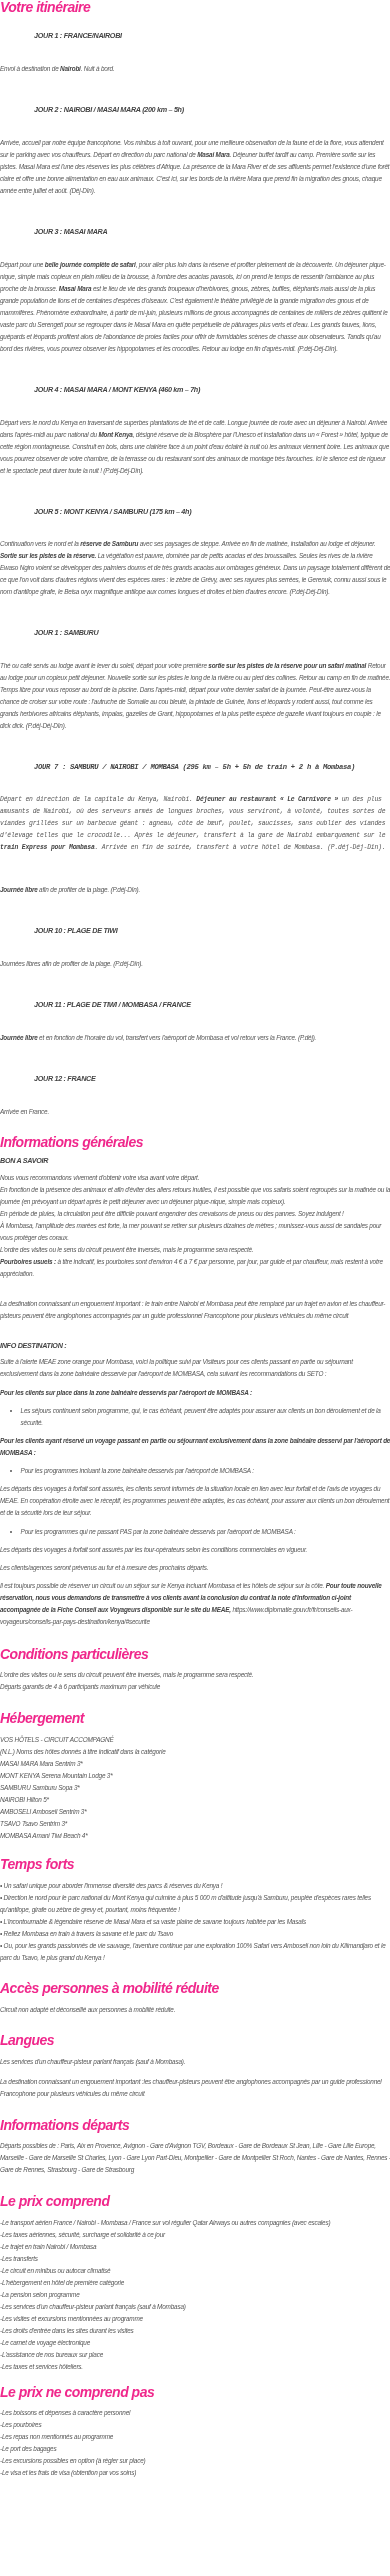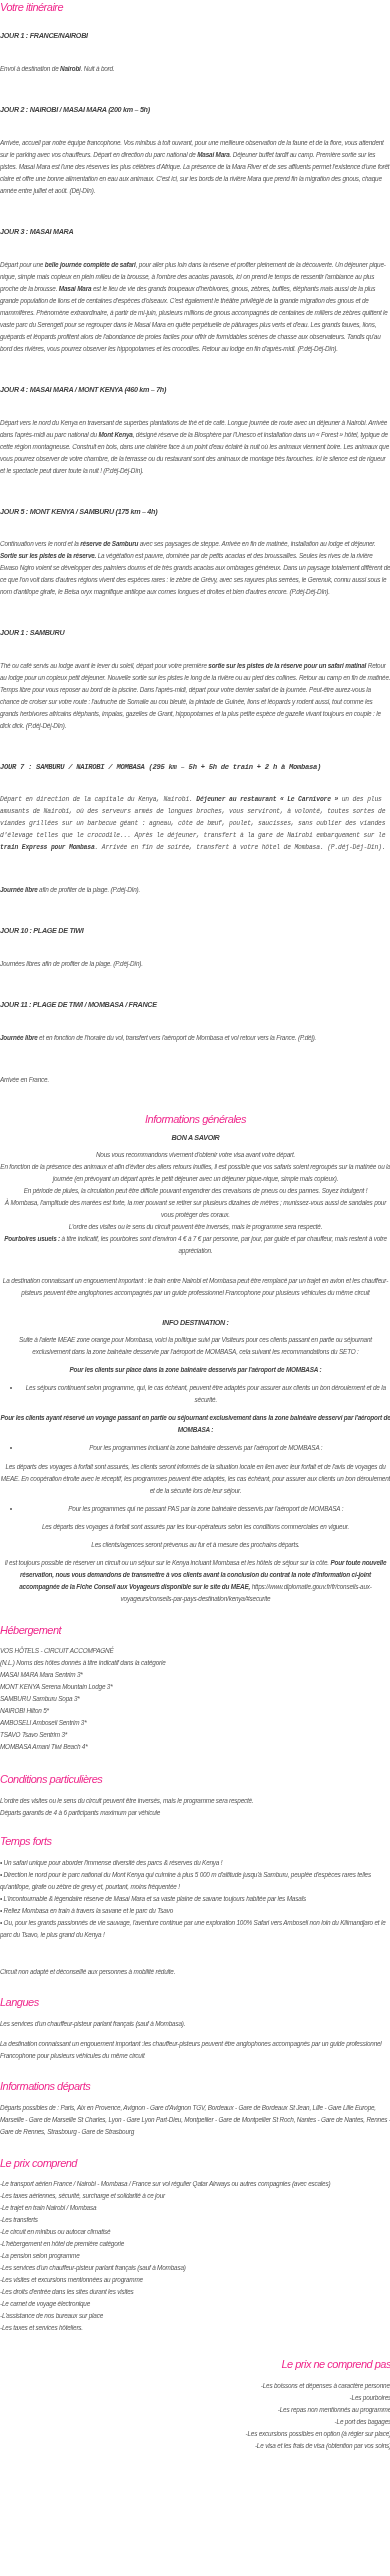--- a/index.html
+++ b/index.html
@@ -7,37 +7,37 @@
     width: 391px;
     font-family: "Liberation Sans", sans-serif;
     font-style: italic;
     color: #555555;
     font-size: 6.4px;
     letter-spacing: -0.2px;
   }
   .page { padding: 0; width: 391px; }
   .section-title {
     color: #f0288c;
-    font-size: 11px;
-    font-weight: normal;
+    font-size: 14px;
+    font-weight: bold;
     letter-spacing: -0.5px;
     margin: 0;
     line-height: 15.5px;
   }
   .day-title {
     font-size: 7.2px;
     color: #444444;
     margin: 0;
     line-height: 10.3px;
     letter-spacing: -0.3px;
   }
   .p { margin: 0; line-height: 12px; }
   .p b { font-weight: bold; color: #444; }
   .day { }
-  .day .day-title { margin-top: 0; }
+  .day .day-title { margin-top: 0; padding-left: 34px; }
   .sub-title { font-size: 7.2px; font-weight: bold; color: #444; margin: 0; line-height: 11.3px; letter-spacing:-0.3px; }
   ul.bullets { margin: 0; padding-left: 20.6px; }
   ul.bullets li { line-height: 12px; }
   .line { line-height: 12px; margin: 0; }
 </style>
 </head>
 <body>
 
 <div class="page">
 
@@ -77,26 +77,27 @@
         </div>
         <div class="day" style="margin-top: 30px;">
           <h3 class="day-title">JOUR 10 : PLAGE DE TIWI</h3>
           <p class="p" style="margin-top: 21.6px;"><span>Journées libres afin de profiter de la plage. (P.déj-Dîn).</span></p>
         </div>
         <div class="day" style="margin-top: 30px;">
           <h3 class="day-title">JOUR 11 : PLAGE DE TIWI / MOMBASA / FRANCE</h3>
           <p class="p" style="margin-top: 21.6px;"><b>Journée libre</b><span> et en fonction de l'horaire du vol, transfert vers l'aéroport de Mombasa et vol retour vers la France. (P.déj).</span></p>
         </div>
         <div class="day" style="margin-top: 30px;">
+          <h3 class="day-title">JOUR 12 : FRANCE</h3>
           <p class="p" style="margin-top: 21.6px;"><span>Arrivée en France.</span></p>
         </div>
       </div>
   </section>
 
-  <section style="margin-top:26px;text-align:center;">
+  <section style="margin-top:17px;">
     <h2 class="section-title">Informations générales</h2>
     <div style="height:4.1px"></div>
     <h3 class="sub-title">BON A SAVOIR</h3>
     <div style="height:6.2px"></div>
     <div>
         <p class="p"><span>Nous vous recommandons vivement d'obtenir votre visa avant votre départ.</span></p>
         <p class="p"><span>En fonction de la présence des animaux et afin d'éviter des allers retours inutiles, il est possible que vos safaris soient regroupés sur la matinée ou la journée (en prévoyant un départ après le petit déjeuner avec un déjeuner pique-nique, simple mais copieux).</span></p>
         <p class="p"><span>En période de pluies, la circulation peut être difficile pouvant engendrer des crevaisons de pneus ou des pannes. Soyez indulgent !</span></p>
         <p class="p"><span>À Mombasa, l'amplitude des marées est forte, la mer pouvant se retirer sur plusieurs dizaines de mètres ; munissez-vous aussi de sandales pour vous protéger des coraux.</span></p>
         <p class="p"><span>L'ordre des visites ou le sens du circuit peuvent être inversés, mais le programme sera respecté.</span></p>
@@ -125,60 +126,61 @@
     <div style="height:6.2px"></div>
     <ul class="bullets">
       <li>Pour les programmes qui ne passant PAS par la zone balnéaire desservis par l'aéroport de MOMBASA :</li>
     </ul>
     <div style="height:6.2px"></div>
     <p class="p">Les départs des voyages à forfait sont assurés par les tour-opérateurs selon les conditions commerciales en vigueur.</p>
     <div style="height:6.2px"></div>
     <p class="p">Les clients/agences seront prévenus au fur et à mesure des prochains départs.</p>
     <div style="height:6.2px"></div>
     <p class="p"><span>Il est toujours possible de réserver un circuit ou un séjour sur le Kenya incluant Mombasa et les hôtels de séjour sur la côte. </span><b>Pour toute nouvelle réservation, nous vous demandons de transmettre à vos clients avant la conclusion du contrat la note d'information ci-joint accompagnée de la Fiche Conseil aux Voyageurs disponible sur le site du MEAE,</b><span> https://www.diplomatie.gouv.fr/fr/conseils-aux-voyageurs/conseils-par-pays-destination/kenya/#securite</span></p>
+  </section>
+
+  <section style="margin-top:18.5px;">
+    <h2 class="section-title">Conditions particulières</h2>
+    <div style="height:7.2px"></div>
+    <div>
+        <p class="line">L'ordre des visites ou le sens du circuit peuvent être inversés, mais le programme sera respecté.</p>
+        <p class="line">Départs garantis de 4 à 6 participants maximum par véhicule</p>
+      </div>
   </section>
 
   <section style="margin-top:17.5px;">
     <h2 class="section-title">Hébergement</h2>
     <div style="height:7.2px"></div>
     <div>
         <p class="line">VOS HÔTELS - CIRCUIT ACCOMPAGNÉ</p>
         <p class="line">(N.L.) Noms des hôtes donnés à titre indicatif dans la catégorie</p>
         <p class="line">MASAI MARA Mara Sentrim 3*</p>
         <p class="line">MONT KENYA Serena Mountain Lodge 3*</p>
         <p class="line">SAMBURU Samburu Sopa 3*</p>
         <p class="line">NAIROBI Hilton 5*</p>
         <p class="line">AMBOSELI Amboseli Sentrim 3*</p>
         <p class="line">TSAVO Tsavo Sentrim 3*</p>
         <p class="line">MOMBASA Amani Tiwi Beach 4*</p>
       </div>
   </section>
 
-  <section style="margin-top:18.5px;">
-    <h2 class="section-title">Conditions particulières</h2>
-    <div style="height:7.2px"></div>
-    <div>
-        <p class="line">L'ordre des visites ou le sens du circuit peuvent être inversés, mais le programme sera respecté.</p>
-        <p class="line">Départs garantis de 4 à 6 participants maximum par véhicule</p>
-      </div>
-  </section>
-
   <section style="margin-top:15.5px;">
     <h2 class="section-title">Temps forts</h2>
     <div style="height:7.2px"></div>
     <div>
         <p class="line">• Un safari unique pour aborder l'immense diversité des parcs &amp; réserves du Kenya !</p>
         <p class="line">• Direction le nord pour le parc national du Mont Kenya qui culmine à plus 5 000 m d'altitude jusqu'à Samburu, peuplée d'espèces rares telles qu'antilope, girafe ou zèbre de grevy et, pourtant, moins fréquentée !</p>
         <p class="line">• L'incontournable &amp; légendaire réserve de Masai Mara et sa vaste plaine de savane toujours habitée par les Masaïs</p>
         <p class="line">• Reliez Mombasa en train à travers la savane et le parc du Tsavo</p>
         <p class="line">• Ou, pour les grands passionnés de vie sauvage, l'aventure continue par une exploration 100% Safari vers Amboseli non loin du Kilimandjaro et le parc du Tsavo, le plus grand du Kenya !</p>
       </div>
   </section>
 
   <section style="margin-top:17.5px;">
+    <h2 class="section-title">Accès personnes à mobilité réduite</h2>
     <div style="height:7.2px"></div>
     <p class="p">Circuit non adapté et déconseillé aux personnes à mobilité réduite.</p>
   </section>
 
   <section style="margin-top:17.5px;">
     <h2 class="section-title">Langues</h2>
     <div style="height:7.2px"></div>
     <p class="p">Les services d'un chauffeur-pisteur parlant français (sauf à Mombasa).</p>
     <div style="height:8.2px"></div>
     <p class="p">La destination connaissant un engouement important :les chauffeur-pisteurs peuvent être anglophones accompagnés par un guide professionnel Francophone pour plusieurs véhicules du même circuit</p>
@@ -203,21 +205,21 @@
         <p class="line">-La pension selon programme</p>
         <p class="line">-Les services d'un chauffeur-pisteur parlant français (sauf à Mombasa)</p>
         <p class="line">-Les visites et excursions mentionnées au programme</p>
         <p class="line">-Les droits d'entrée dans les sites durant les visites</p>
         <p class="line">-Le carnet de voyage électronique</p>
         <p class="line">-L'assistance de nos bureaux sur place</p>
         <p class="line">-Les taxes et services hôteliers.</p>
       </div>
   </section>
 
-  <section style="margin-top:23px;text-align:right;">
+  <section style="margin-top:12px;">
     <h2 class="section-title">Le prix ne comprend pas</h2>
     <div style="height:7.2px"></div>
     <div>
         <p class="line">-Les boissons et dépenses à caractère personnel</p>
         <p class="line">-Les pourboires</p>
         <p class="line">-Les repas non mentionnés au programme</p>
         <p class="line">-Le port des bagages</p>
         <p class="line">-Les excursions possibles en option (à régler sur place)</p>
         <p class="line">-Le visa et les frais de visa (obtention par vos soins)</p>
       </div>

